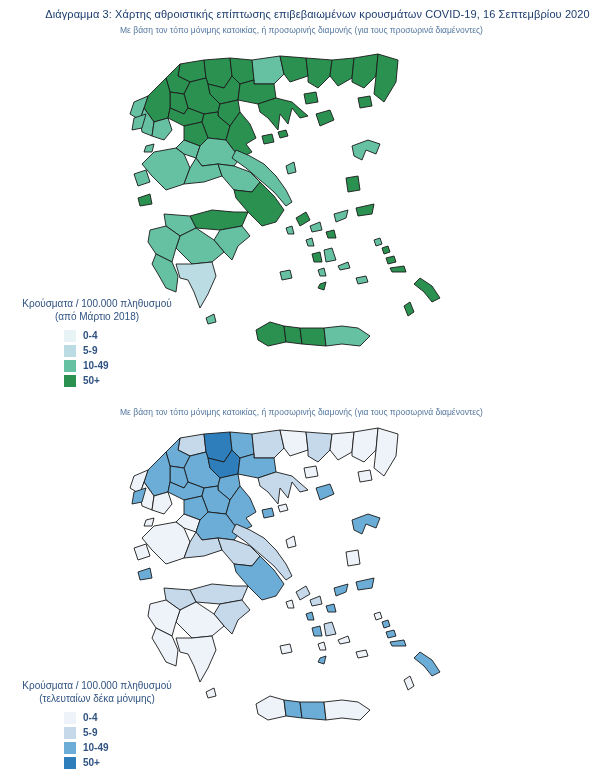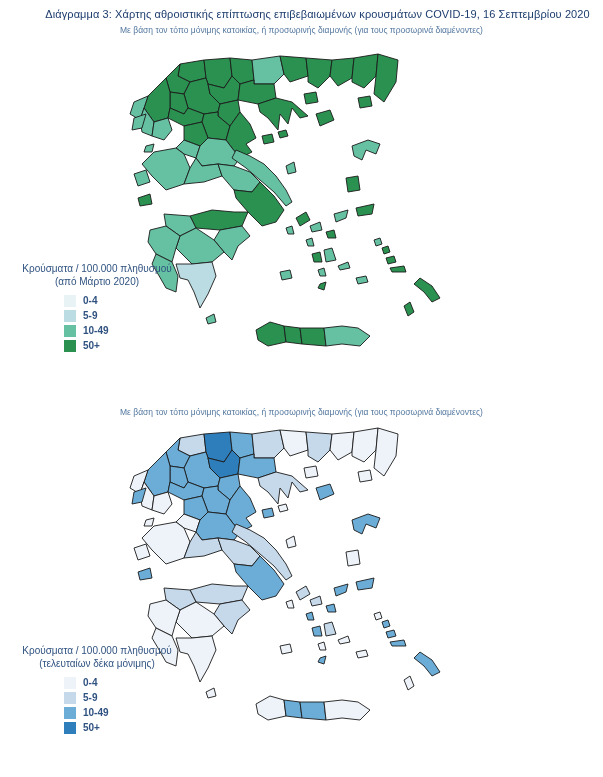--- a/index.html
+++ b/index.html
@@ -12,21 +12,21 @@
     font-size:11px; font-weight:normal; color:#1c3d6e; letter-spacing:0.1px;
   }
   .fig-subtitle {
     position:absolute; left:0; width:603px; text-align:center;
     font-size:8.5px; color:#53779f;
   }
   .map-slot { position:absolute; width:340px; height:330px; }
   .map-slot svg { display:block; }
   .map-slot polygon { stroke:#1b1b1b; stroke-width:0.9; stroke-linejoin:round; }
   .legend { position:absolute; width:190px; }
-  .legend-title { text-align:center; font-size:10px; color:#2f5280; line-height:13px; }
+  .legend-title { text-align:center; font-size:10px; color:#2f5280; line-height:13px;margin-top:35px; }
   .legend-rows { margin-top:5px; margin-left:62px;font-weight:bold; }
   .legend-row { display:flex; align-items:center; height:15px; }
   .sw { width:12px; height:12px; margin-right:7px; flex:0 0 12px; }
   .legend-row span.lbl { font-size:10px; color:#2f5280; }
 </style>
 </head>
 <body>
 
 <div class="page">
 
@@ -109,21 +109,21 @@
   <polygon points="152,222 162,220 164,228 154,230" fill="#65c1a2"></polygon>
   <polygon points="190,220 196,218 198,226 192,226" fill="#65c1a2"></polygon>
   <polygon points="192,234 198,232 196,240 190,238" fill="#2a9150"></polygon>
   <polygon points="210,216 220,212 222,218 212,220" fill="#65c1a2"></polygon>
 </svg>
     </div>
 
   <div class="legend" style="left:2px; top:262px;">
     <div class="legend-title">
       <div>Κρούσματα / 100.000 πληθυσμού</div>
-      <div>(από Μάρτιο 2020)</div>
+      <div>(από Μάρτιο 2018)</div>
     </div>
     <div class="legend-rows">
       <div class="legend-row">
         <span class="sw" style="background: rgb(232, 243, 246);"></span>
         <span class="lbl">0-4</span>
       </div>
       <div class="legend-row">
         <span class="sw" style="background: rgb(188, 220, 228);"></span>
         <span class="lbl">5-9</span>
       </div>

